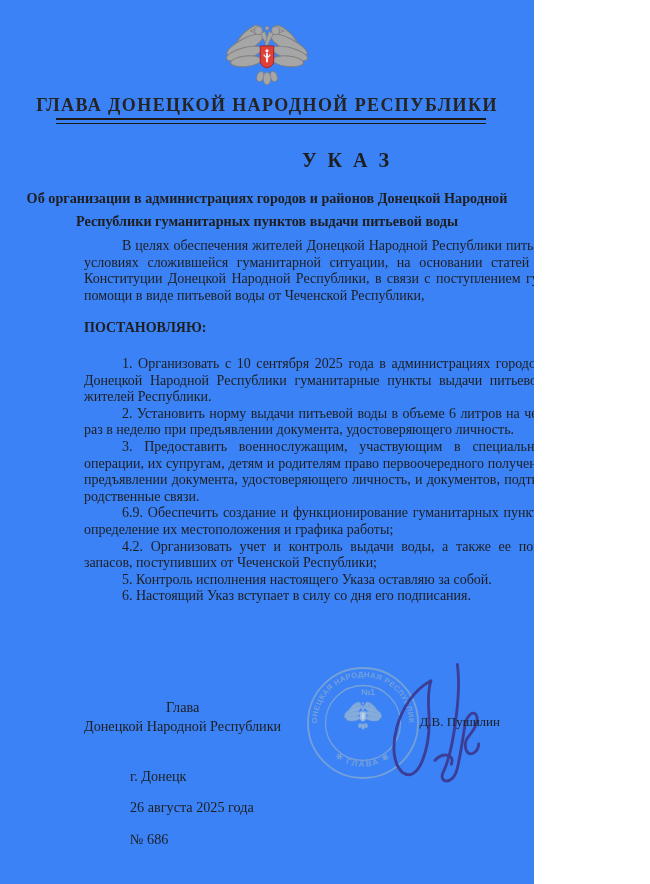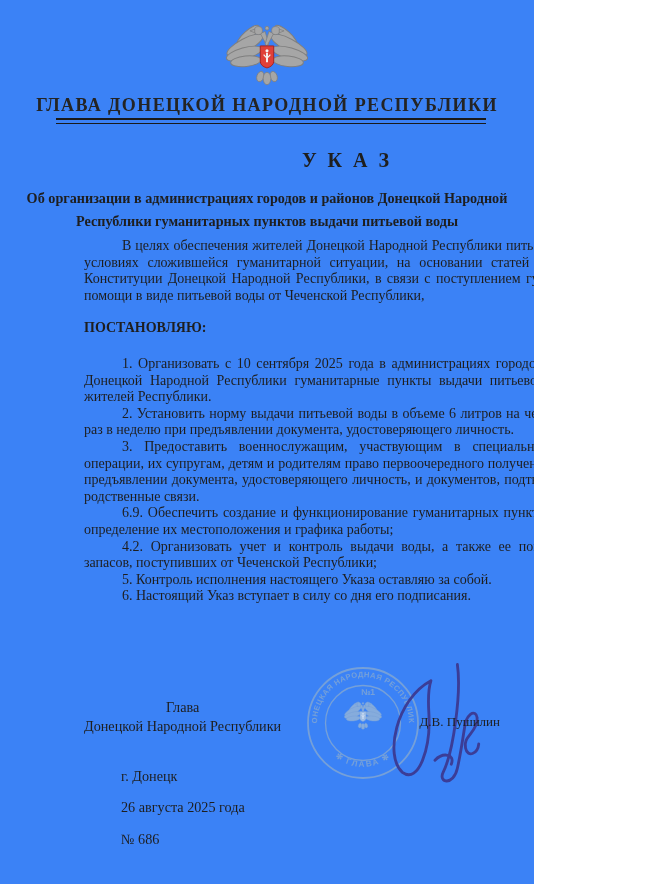--- a/index.html
+++ b/index.html
@@ -42,21 +42,21 @@
   .sig-left{
     position:absolute;left:84px;top:698px;
     font-size:14.2px;line-height:19px;text-align:center;
   }
   .sig-name{
     position:absolute;right:34px;top:714px;font-size:13px;
   }
   .stamp{position:absolute;left:303px;top:663px;opacity:.92;pointer-events:none;}
   .autograph{position:absolute;left:380px;top:658px;pointer-events:none;}
   
-  .foot{position:absolute;left:121px;font-size:14.2px;}
+  .foot{position:absolute;left:130px;font-size:14.2px;}
   .foot.city{top:768px;}
   .foot.date{top:799px;}
   .foot.num{top:831px;}
   .hidden-defs{position:absolute;width:0;height:0;overflow:hidden;}
 </style>
 </head>
 <body>
 
 <svg class="hidden-defs" aria-hidden="true">
   <defs>

